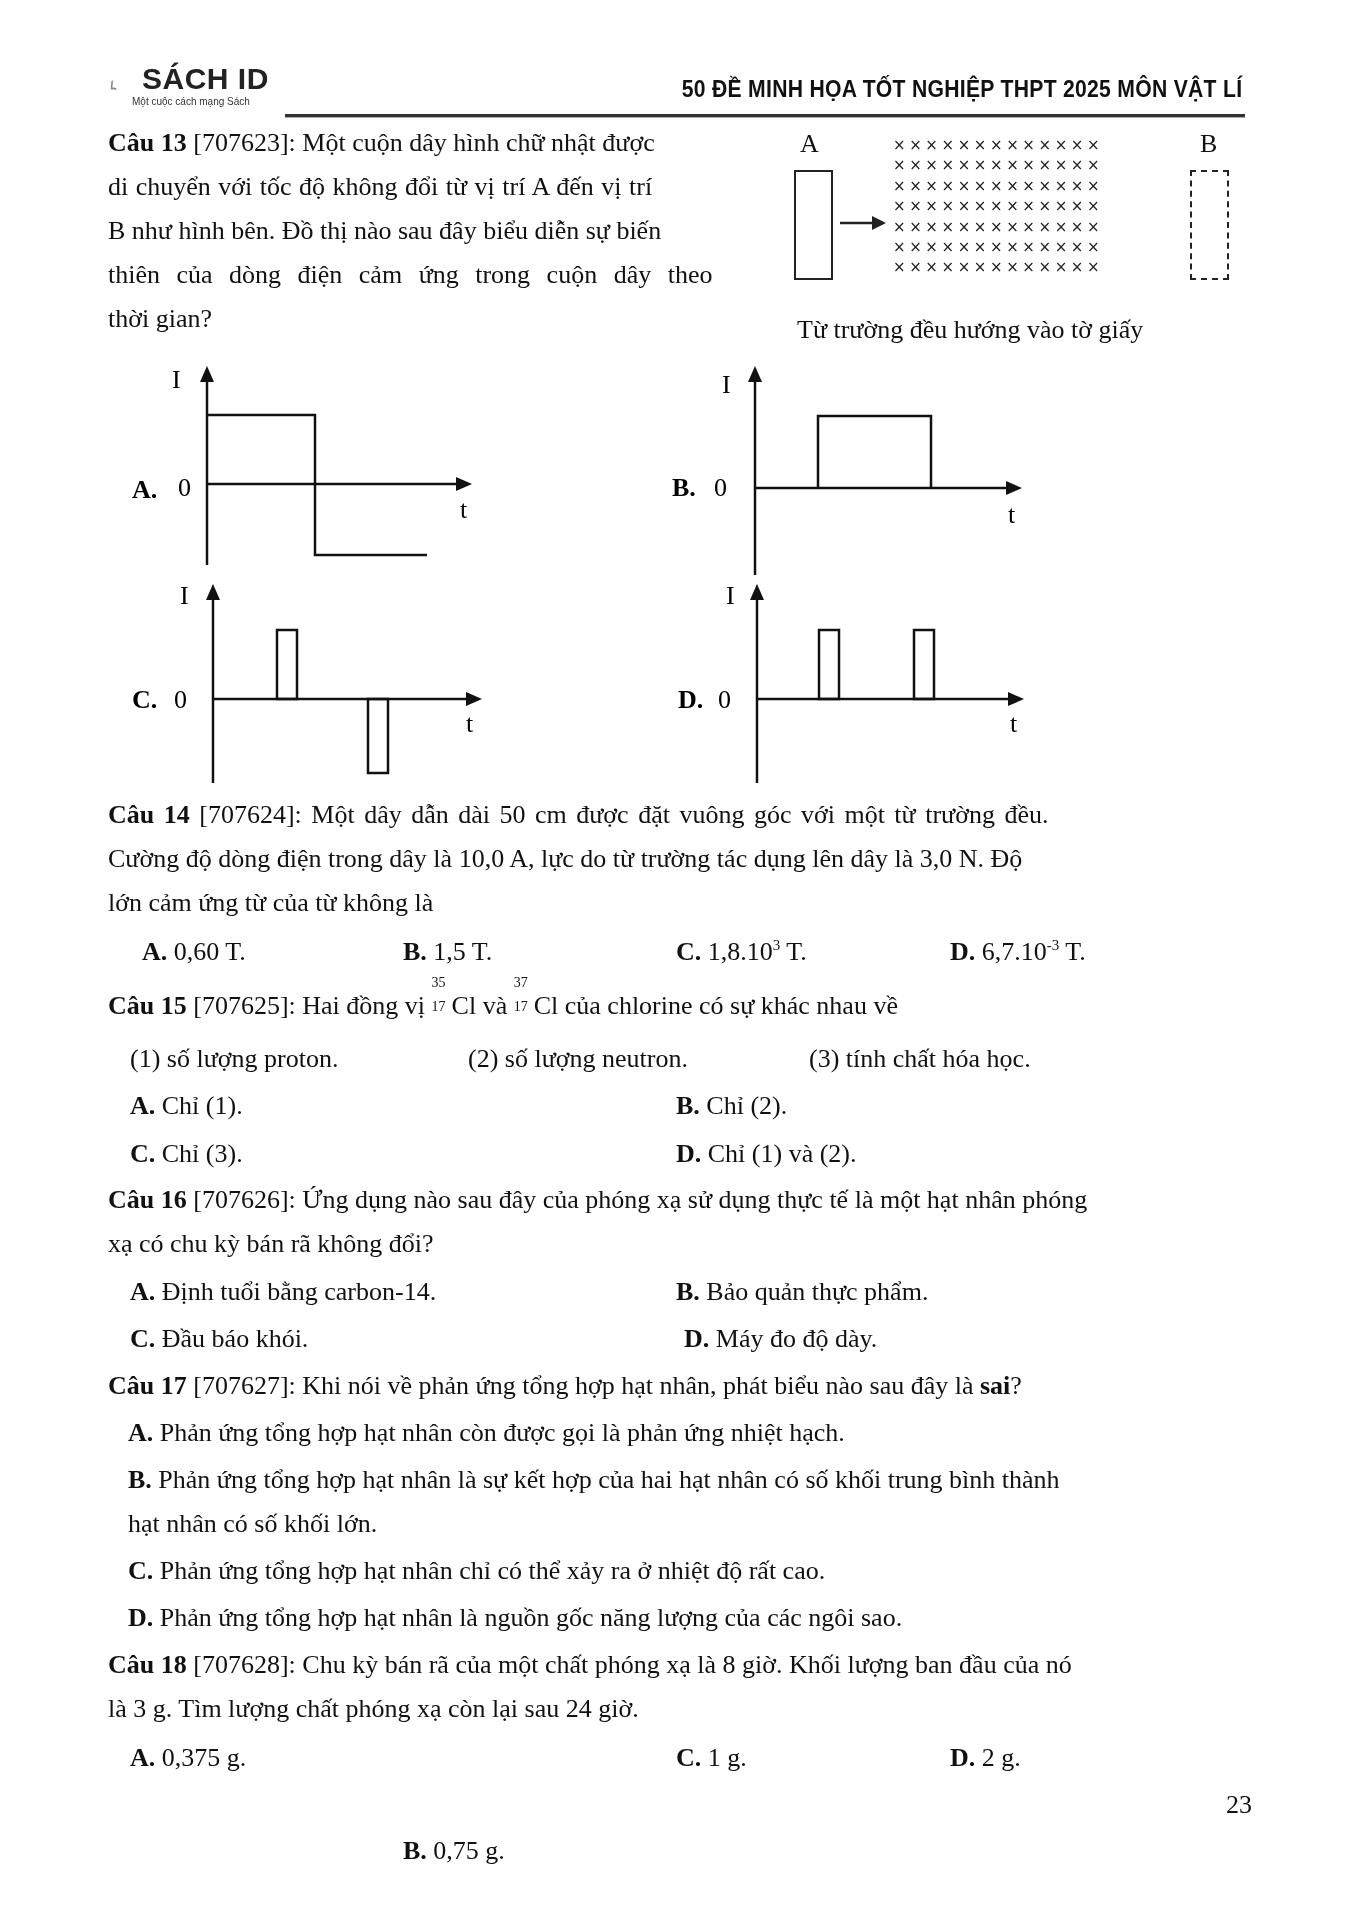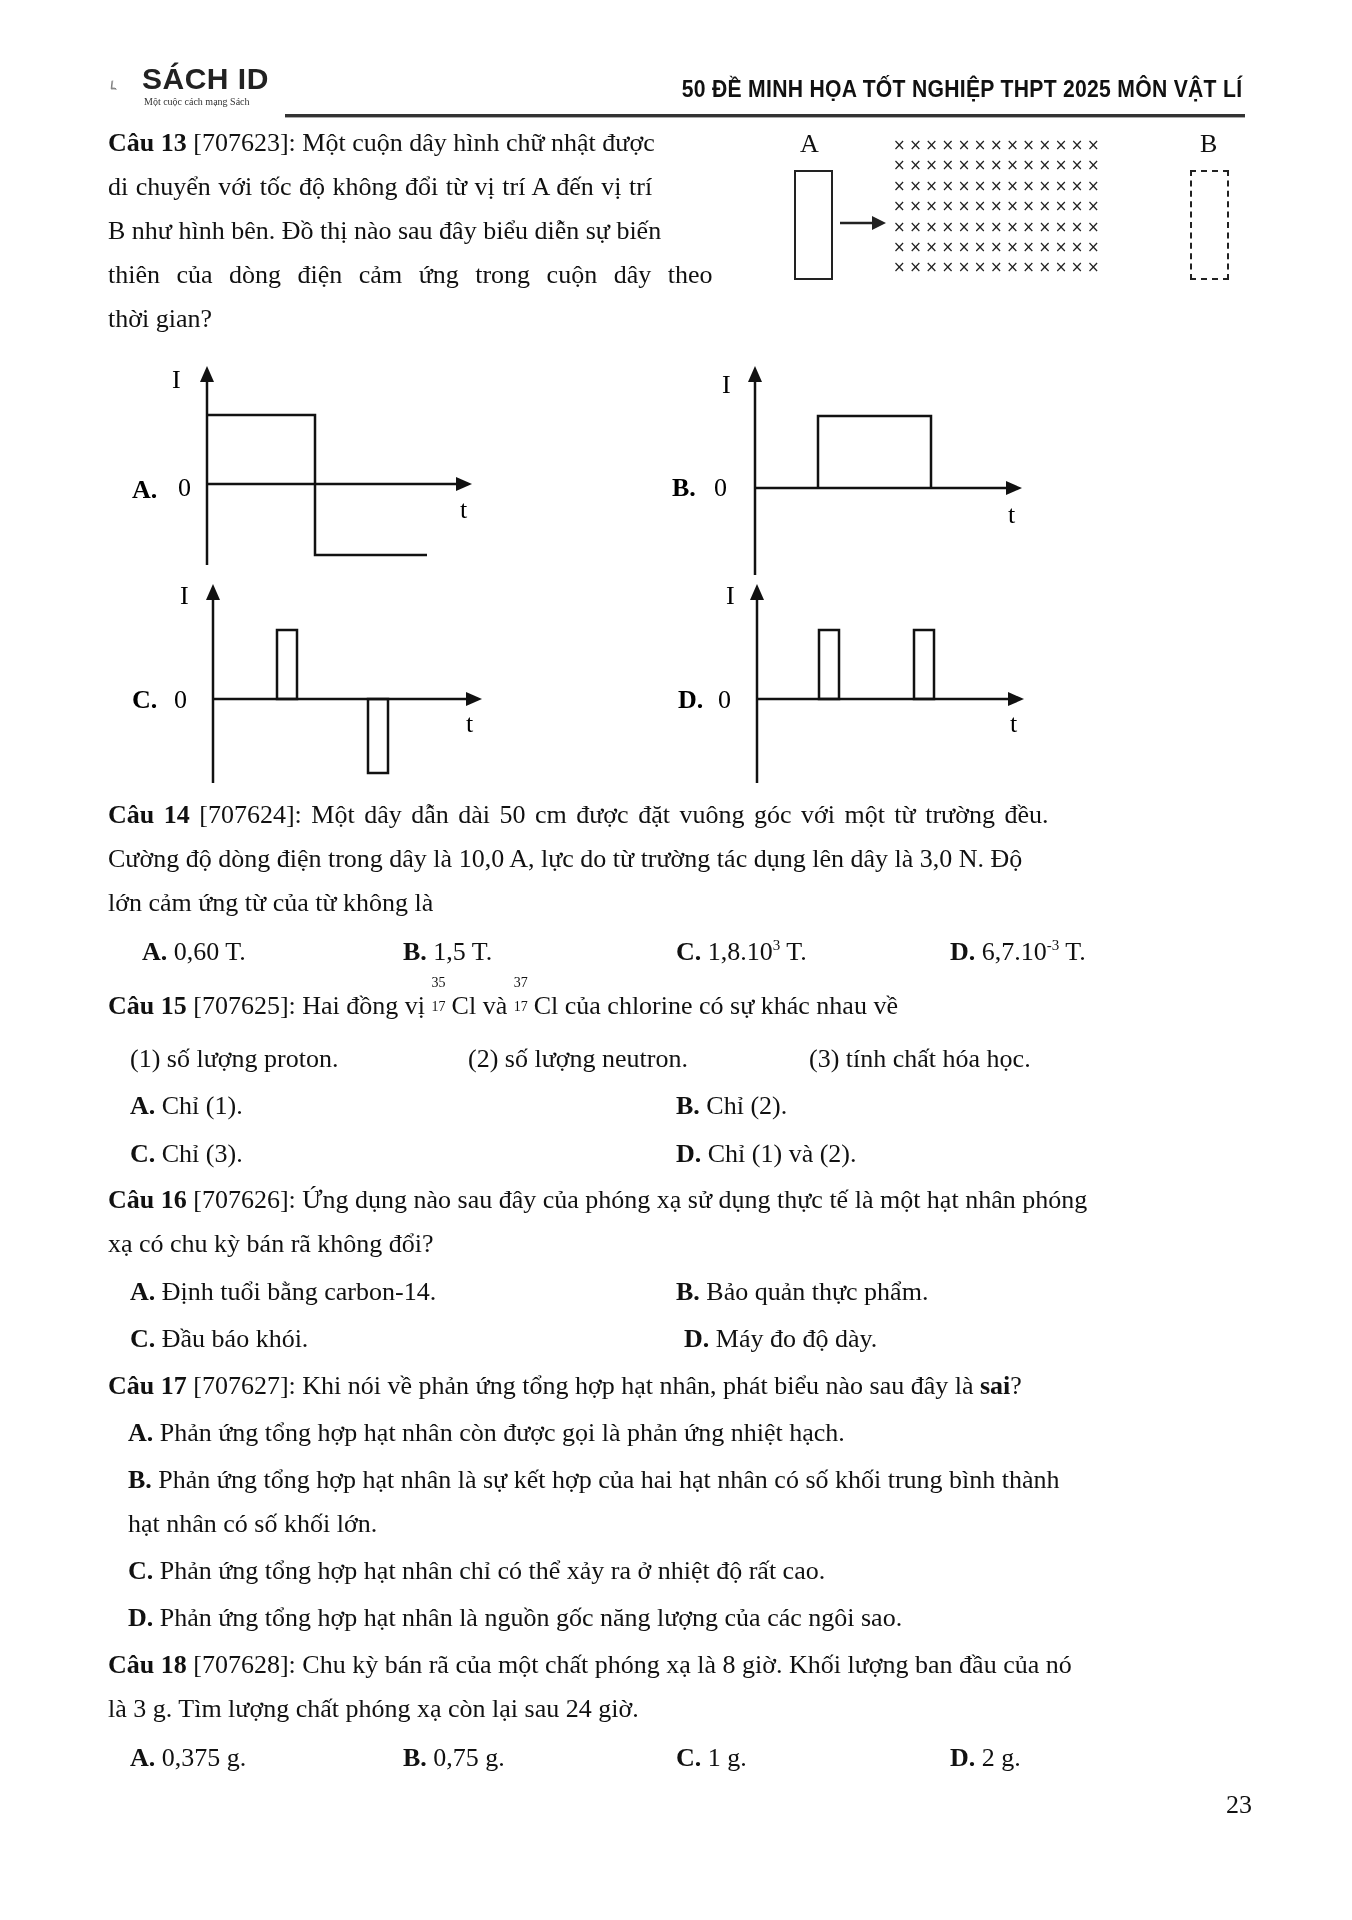--- a/index.html
+++ b/index.html
@@ -1,21 +1,21 @@
 <!DOCTYPE html>
 <html><head>
 <meta charset="utf-8">
 <style>
   html, body { margin: 0; padding: 0; background: #ffffff; }
   body { width: 1352px; height: 1920px; position: relative; overflow: hidden; color: #111; font-family: "Liberation Serif", serif; }
   .abs { position: absolute; }
   
   #logo { left: 112px; top: 62px; width: 180px; height: 50px; }
   #logo-text { left: 142px; top: 62px; font-family: "Liberation Sans", sans-serif; font-size: 30px; font-weight: bold; letter-spacing: 0.5px; color: #222; }
-  #logo-tag { left: 144px; top: 96px; font-family: Liberation Serif, serif; font-size: 10px; color: #333; }
+  #logo-tag { left: 132px; top: 96px; font-family: Liberation Sans, sans-serif; font-size: 10px; color: #333; }
   #header-title { right: 110px; top: 76px; font-family: "Liberation Sans", sans-serif; font-size: 23px; font-weight: bold; color: #111; letter-spacing: 0.3px; transform: scaleX(0.92); transform-origin: right center; }
   #header-rule { left: 285px; top: 114px; width: 960px; height: 3px; background: #333; border-bottom: 1px solid #aaa; }
   .b { font-weight: bold; text-align: right; }
   .line { position: absolute; white-space: nowrap; font-size: 26px; }
   #page-number { right: 100px; top: 1790px; font-size: 26px; }
   sup, sub { font-size: 15px; }
   .iso { display: inline-block; position: relative; width: 20px; height: 26px; vertical-align: baseline; text-align: right; }
   .iso .m { position: absolute; left: 0; top: -12px; font-size: 14px; line-height: 14px; }
   .iso .z { position: absolute; left: 0; top: 12px; font-size: 14px; line-height: 14px; }
   svg text { font-family: "Liberation Serif", serif; }
@@ -55,20 +55,21 @@
     <div class="abs" id="field-grid" style="left:113px;top:10px;width:240px;">
         <div style="height: 20.4px; line-height: 20.4px; font-family: &quot;DejaVu Sans&quot;, sans-serif; font-size: 15px; letter-spacing: 3.6px; white-space: nowrap; color: rgb(34, 34, 34);">×××××××××××××</div>
         <div style="height: 20.4px; line-height: 20.4px; font-family: &quot;DejaVu Sans&quot;, sans-serif; font-size: 15px; letter-spacing: 3.6px; white-space: nowrap; color: rgb(34, 34, 34);">×××××××××××××</div>
         <div style="height: 20.4px; line-height: 20.4px; font-family: &quot;DejaVu Sans&quot;, sans-serif; font-size: 15px; letter-spacing: 3.6px; white-space: nowrap; color: rgb(34, 34, 34);">×××××××××××××</div>
         <div style="height: 20.4px; line-height: 20.4px; font-family: &quot;DejaVu Sans&quot;, sans-serif; font-size: 15px; letter-spacing: 3.6px; white-space: nowrap; color: rgb(34, 34, 34);">×××××××××××××</div>
         <div style="height: 20.4px; line-height: 20.4px; font-family: &quot;DejaVu Sans&quot;, sans-serif; font-size: 15px; letter-spacing: 3.6px; white-space: nowrap; color: rgb(34, 34, 34);">×××××××××××××</div>
         <div style="height: 20.4px; line-height: 20.4px; font-family: &quot;DejaVu Sans&quot;, sans-serif; font-size: 15px; letter-spacing: 3.6px; white-space: nowrap; color: rgb(34, 34, 34);">×××××××××××××</div>
         <div style="height: 20.4px; line-height: 20.4px; font-family: &quot;DejaVu Sans&quot;, sans-serif; font-size: 15px; letter-spacing: 3.6px; white-space: nowrap; color: rgb(34, 34, 34);">×××××××××××××</div>
       </div>
     <div class="abs" style="left:410px;top:45px;width:35px;height:106px;border:2px dashed #222;"></div>
+    <div class="abs" style="left:17px;top:190px;font-size:26px;white-space:nowrap;">Từ trường đều hướng vào tờ giấy</div>
   </div>
 
   <svg class="abs" style="left:120px;top:360px;" width="500" height="220">
     <text x="12" y="138" font-size="26" font-weight="bold">A.</text>
     <text x="58" y="136" font-size="26">0</text>
     <text x="52" y="28" font-size="26">I</text>
     <text x="340" y="158" font-size="26">t</text>
     <line x1="87" y1="205" x2="87" y2="14" stroke="#111" stroke-width="2.5"></line>
     <polygon points="80,22 87,6 94,22" fill="#111"></polygon>
     <line x1="87" y1="124" x2="340" y2="124" stroke="#111" stroke-width="2.5"></line>
@@ -176,18 +177,18 @@
 </div>
 
 <div>
   <div class="line" style="left:108px;top:1650px;">
     <span class="b">Câu 18</span>
     <span>[707628]:</span>
     <span>Chu kỳ bán rã của một chất phóng xạ là 8 giờ. Khối lượng ban đầu của nó</span>
   </div>
   <div class="line" style="left:108px;top:1694px;">là 3 g. Tìm lượng chất phóng xạ còn lại sau 24 giờ.</div>
   <div class="line" style="left:130px;top:1743px;"><span class="b">A.</span> <span>0,375 g.</span></div>
-  <div class="line" style="left:403px;top:1743px;"><span class="b">B.</span> <span>0,75 g.</span></div>
+  <div class="line" style="left:403px;top:1836px;"><span class="b">B.</span> <span>0,75 g.</span></div>
   <div class="line" style="left:676px;top:1743px;"><span class="b">C.</span> <span>1 g.</span></div>
   <div class="line" style="left:950px;top:1743px;"><span class="b">D.</span> <span>2 g.</span></div>
 </div>
 
 <div class="abs" id="page-number">23</div>
 
 </body></html>

